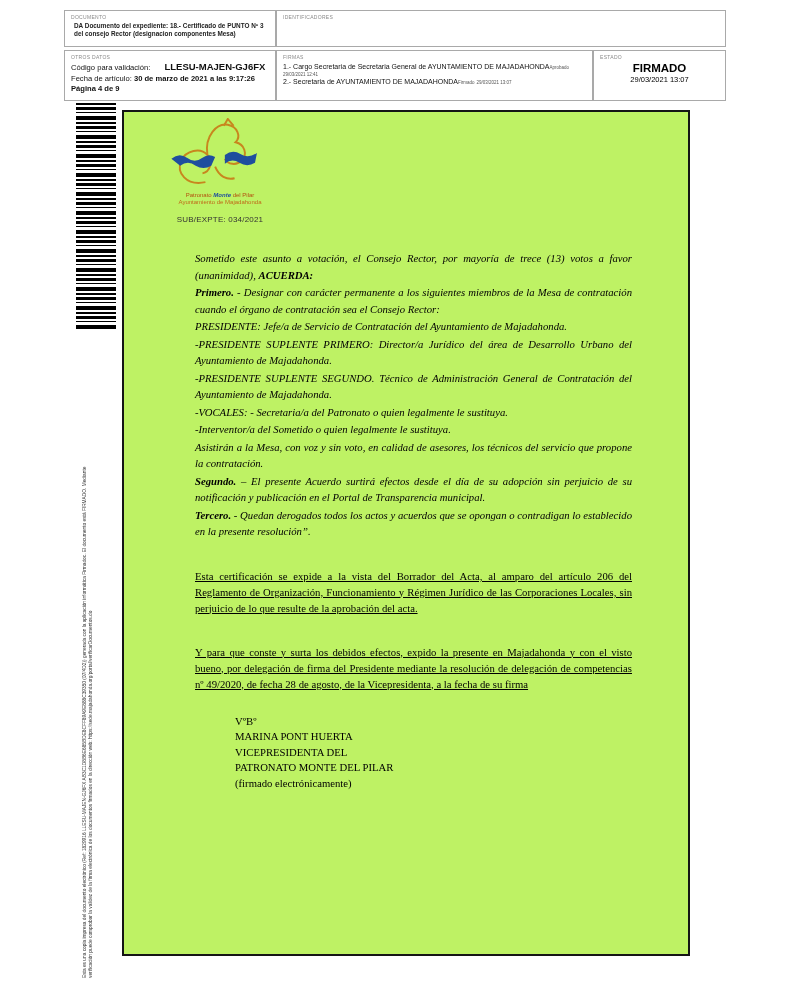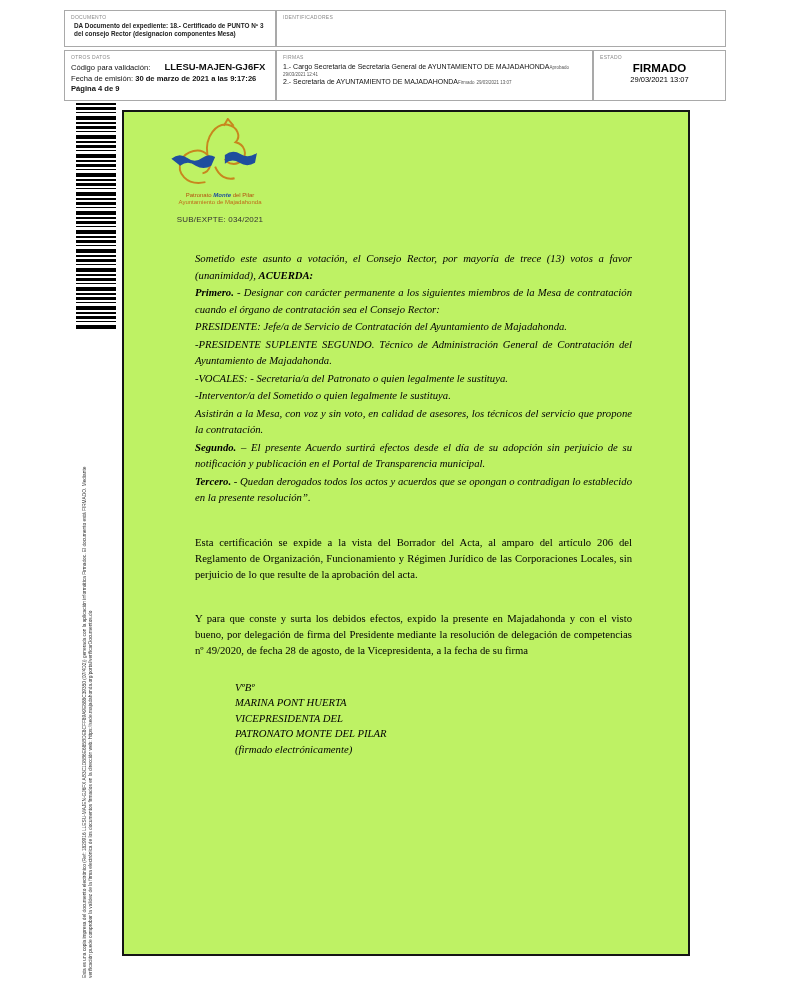--- a/index.html
+++ b/index.html
@@ -43,41 +43,41 @@
   .logo-block{position:absolute;left:16px;top:6px;width:160px;text-align:center;}
   .logo-org{font-size:6px;line-height:7px;}
   .org-orange{color:#b4500f;}
   .org-blue{color:#1f4e9e;font-style:italic;font-weight:bold;}
   .org2{color:#c06a1a;}
   .expediente{font-size:8px;color:#333;margin-top:9px;letter-spacing:.2px;}
   .doc-body{position:absolute;left:71px;top:138px;width:437px;font-family:"Liberation Serif",serif;}
   .doc-body p{margin:0 0 1px 0;text-align:justify;}
   .doc-body p.cursive{font-style:italic;font-size:10.7px;line-height:16.5px;}
   .doc-body p.plain{font-style:normal;font-size:10.7px;line-height:16px;}
-  .doc-body p.gap{margin-top:28px;}
+  .doc-body p.gap{margin-top:28px;text-decoration:underline;}
   .doc-body .b{font-weight:bold;}
   .doc-body .u{}
-  .signature{margin:22px 0 0 40px;font-size:10.7px;line-height:15.5px;font-family:"Liberation Serif",serif;font-style:italic;}
+  .signature{margin:22px 0 0 40px;font-size:10.7px;line-height:15.5px;font-family:"Liberation Serif",serif;}
 </style>
 </head>
 <body>
 
 <div class="hbox box-documento">
   <div class="hlabel">DOCUMENTO</div>
   <div class="desc">DA Documento del expediente: 18.- Certificado de PUNTO Nº 3 del consejo Rector (designacion componentes Mesa)</div>
 </div>
 
 <div class="hbox box-identificadores">
   <div class="hlabel">IDENTIFICADORES</div>
 </div>
 
 <div class="hbox box-otros">
   <div class="hlabel">OTROS DATOS</div>
   <div class="otros-line"><span>Código para validación: </span><span class="code">LLESU-MAJEN-GJ6FX</span></div>
-  <div class="otros-line"><span>Fecha de emisión: </span><b>30 de marzo de 2021 a las 9:17:26</b></div>
+  <div class="otros-line"><span>Fecha de artículo: </span><b>30 de marzo de 2021 a las 9:17:26</b></div>
   <div class="otros-line"><b>Página 4 de 9</b></div>
 </div>
 
 <div class="hbox box-firmas">
   <div class="hlabel">FIRMAS</div>
   <div class="firma-line"><span>1.- Cargo Secretaria de Secretaria General de AYUNTAMIENTO DE MAJADAHONDA</span><span class="tiny">Aprobado</span></div>
   <div class="tiny">29/03/2021 12:41</div>
   <div class="firma-line"><span>2.- Secretaria de AYUNTAMIENTO DE MAJADAHONDA</span><span class="tiny">Firmado</span>&nbsp;<span class="tiny">29/03/2021 13:07</span></div>
 </div>
 
@@ -108,20 +108,21 @@
     <div class="logo-org"><span class="org-orange">Patronato </span><span class="org-blue">Monte</span><span class="org-orange"> del Pilar</span></div>
     <div class="logo-org org2">Ayuntamiento de Majadahonda</div>
     <div class="expediente">SUB/EXPTE: 034/2021</div>
   </div>
 
   <div class="doc-body">
 
     <p class="cursive"><span>Sometido este asunto a votación, el Consejo Rector, por mayoría de trece (13) votos a favor (unanimidad), </span><span class="b">ACUERDA:</span></p>
       <p class="cursive"><span class="b u">Primero.</span><span> - Designar con carácter permanente a los siguientes miembros de la Mesa de contratación cuando el órgano de contratación sea el Consejo Rector:</span></p>
       <p class="cursive"><span> PRESIDENTE: Jefe/a de Servicio de Contratación del Ayuntamiento de Majadahonda.</span></p>
+      <p class="cursive"><span>-PRESIDENTE SUPLENTE PRIMERO:  Director/a Jurídico del área de Desarrollo Urbano del Ayuntamiento de Majadahonda.</span></p>
       <p class="cursive"><span>-PRESIDENTE SUPLENTE SEGUNDO. Técnico de Administración General de Contratación del Ayuntamiento de Majadahonda.</span></p>
       <p class="cursive"><span>-VOCALES: - Secretaria/a del Patronato o quien legalmente le sustituya.</span></p>
       <p class="cursive"><span>-Interventor/a del Sometido o quien legalmente le sustituya.</span></p>
       <p class="cursive"><span>Asistirán a la Mesa, con voz y sin voto, en calidad de asesores, los técnicos del servicio que propone la contratación.</span></p>
       <p class="cursive"><span class="b u">Segundo.</span><span> – El presente Acuerdo surtirá efectos desde el día de su adopción sin perjuicio de su notificación y publicación en el Portal de Transparencia municipal.</span></p>
       <p class="cursive"><span class="b u">Tercero.</span><span> - Quedan derogados todos los actos y acuerdos que se opongan o contradigan lo establecido en la presente resolución”.</span></p>
       <p class="plain gap"><span>Esta certificación se expide a la vista del Borrador del Acta, al amparo del artículo 206 del Reglamento de Organización, Funcionamiento y Régimen Jurídico de las Corporaciones Locales, sin perjuicio de lo que resulte de la aprobación del acta.</span></p>
       <p class="plain gap"><span>Y para que conste y surta los debidos efectos, expido la presente en Majadahonda y con el visto bueno, por delegación de firma del Presidente mediante la resolución de delegación de competencias nº 49/2020, de fecha 28 de agosto, de la Vicepresidenta, a la fecha de su firma</span></p>
       <div class="signature">
       <div>VºBº</div>

